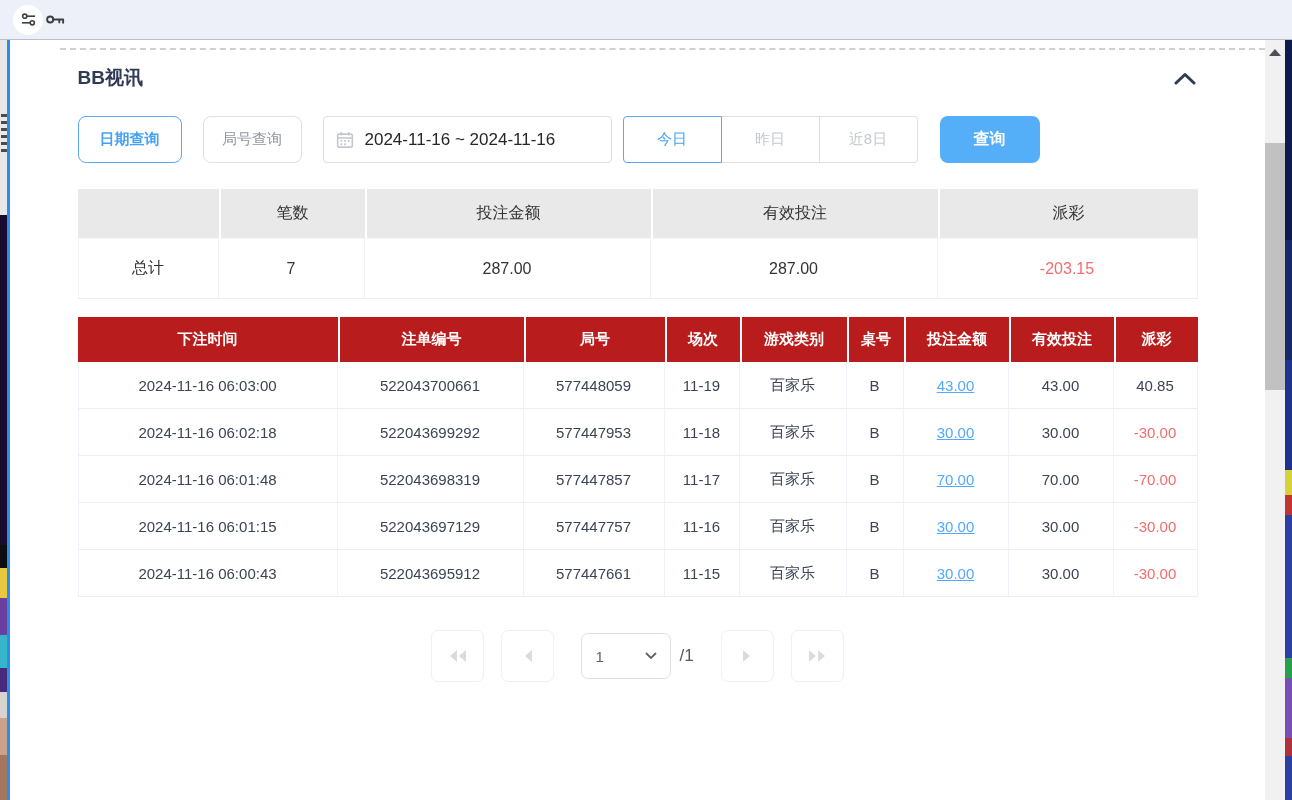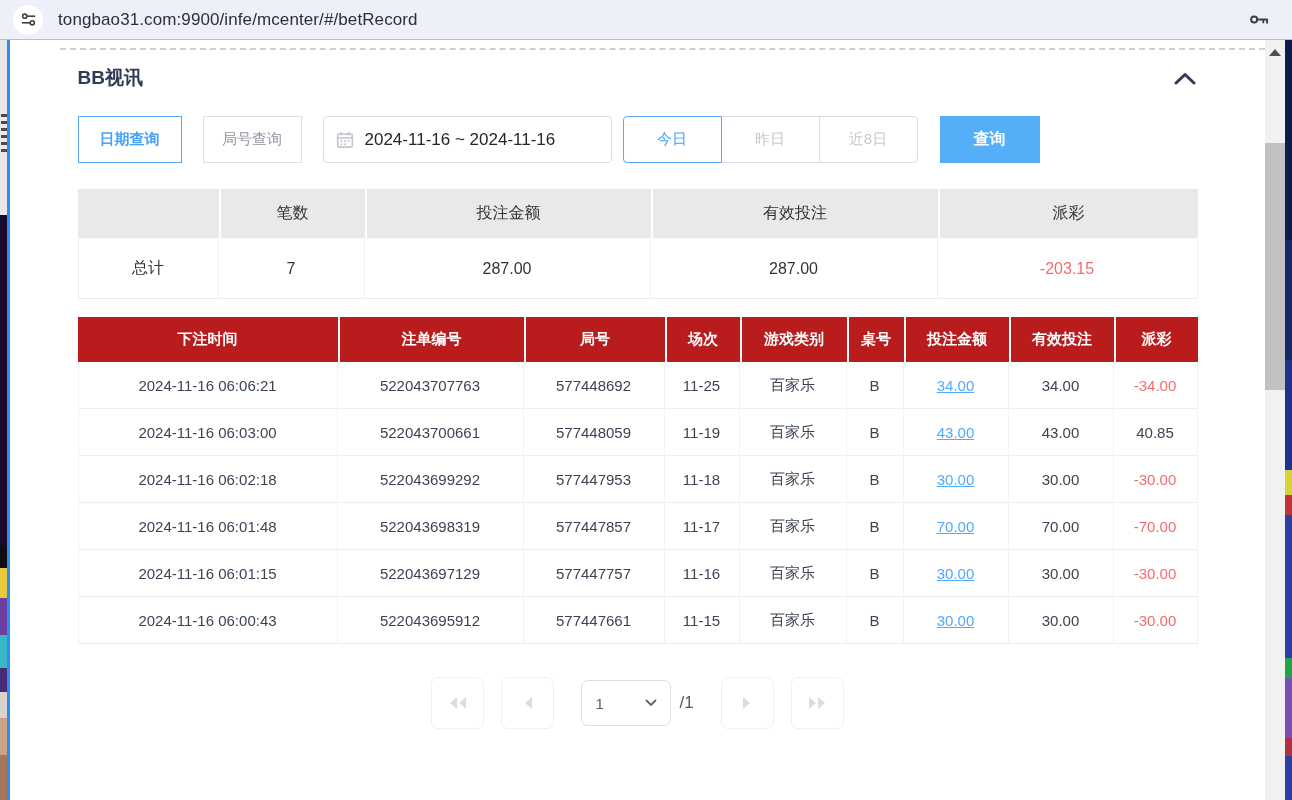--- a/index.html
+++ b/index.html
@@ -55,21 +55,21 @@
   .modal { position:absolute; left:10px; top:40px; width:1255px; height:760px; background:#fff; z-index:10; }
   .dashed-divider { position:absolute; top:8px; left:50px; right:0; border-top:2px dashed #cfcfcf; }
   .inner { width:1120px; margin:0 auto; padding-top:24px; }
 
   .panel-header { display:flex; justify-content:space-between; align-items:center; height:28px; }
   .page-title { font-size:19px; font-weight:bold; color:#2f3b55; }
   .collapse-btn { cursor:pointer; display:flex; align-items:center; padding:2px; }
 
   
   .filter-row { margin-top:24px; display:flex; align-items:center; }
-  .btn { height:47px; background:#fff; border-radius:0; font-size:15px; cursor:pointer;
+  .btn { height:47px; background:#fff; border-radius:8px; font-size:15px; cursor:pointer;
     font-family:"Liberation Sans","DejaVu Sans",sans-serif; }
   .btn-date-query { width:104px; border:1px solid #5ba8f7; color:#47a1f5; font-weight:bold; margin-right:21px; }
   .btn-round-query { width:99px; border:1px solid #dcdfe6; color:#8f949e; margin-right:21px; }
   .date-input { width:289px; height:47px; border:1px solid #dcdfe6; border-radius:4px;
     display:flex; align-items:center; padding:0 12px; margin-right:11px; cursor:pointer; background:#fff; }
   .date-input .cal { display:flex; margin-right:11px; }
   .date-input .val { font-size:17px; color:#262626; }
   .btn-group { display:flex; margin-right:12px; }
   .btn-group .btn { width:98px; border:1px solid #dcdfe6; color:#c4c8cf; border-radius:0; border-left-width:0; }
   .btn-group .btn:first-child { width:99px; border-radius:4px 0 0 4px; border-left-width:1px; }
@@ -118,21 +118,20 @@
     <div class="site-info-btn">
       <span style="display:flex;">
         <svg width="17" height="17" viewBox="0 0 18 18" fill="none" stroke="#3c4043" stroke-width="1.7">
           <circle cx="5" cy="5.5" r="2.2"></circle>
             <line x1="7.4" y1="5.5" x2="16" y2="5.5"></line>
           <line x1="2" y1="12.5" x2="10.6" y2="12.5"></line>
             <circle cx="13" cy="12.5" r="2.2"></circle>
         </svg>
       </span>
     </div>
-    <div class="url-text">tongbao31.com:9900/infe/mcenter/#/betRecord</div>
     <div class="key-btn">
       <span style="display:flex;">
         <svg width="23" height="23" viewBox="0 0 24 24" fill="none" stroke="#3c4043" stroke-width="2" stroke-linecap="round" stroke-linejoin="round">
           <circle cx="7.5" cy="12" r="3.2"></circle>
           <path d="M10.7 12 H21 V15.5 M17 12 V15"></path>
         </svg>
       </span>
     </div>
   </div>
 
@@ -238,31 +237,20 @@
               <th>场次</th>
               <th>游戏类别</th>
               <th>桌号</th>
               <th>投注金额</th>
               <th>有效投注</th>
               <th>派彩</th>
             </tr>
         </thead>
         <tbody id="records-body">
             <tr>
-              <td>2024-11-16 06:06:21</td>
-              <td>522043707763</td>
-              <td>577448692</td>
-              <td>11-25</td>
-              <td>百家乐</td>
-              <td>B</td>
-              <td><a class="amount-link">34.00</a></td>
-              <td>34.00</td>
-              <td class="neg">-34.00</td>
-            </tr>
-            <tr>
               <td>2024-11-16 06:03:00</td>
               <td>522043700661</td>
               <td>577448059</td>
               <td>11-19</td>
               <td>百家乐</td>
               <td>B</td>
               <td><a class="amount-link">43.00</a></td>
               <td>43.00</td>
               <td>40.85</td>
             </tr>

